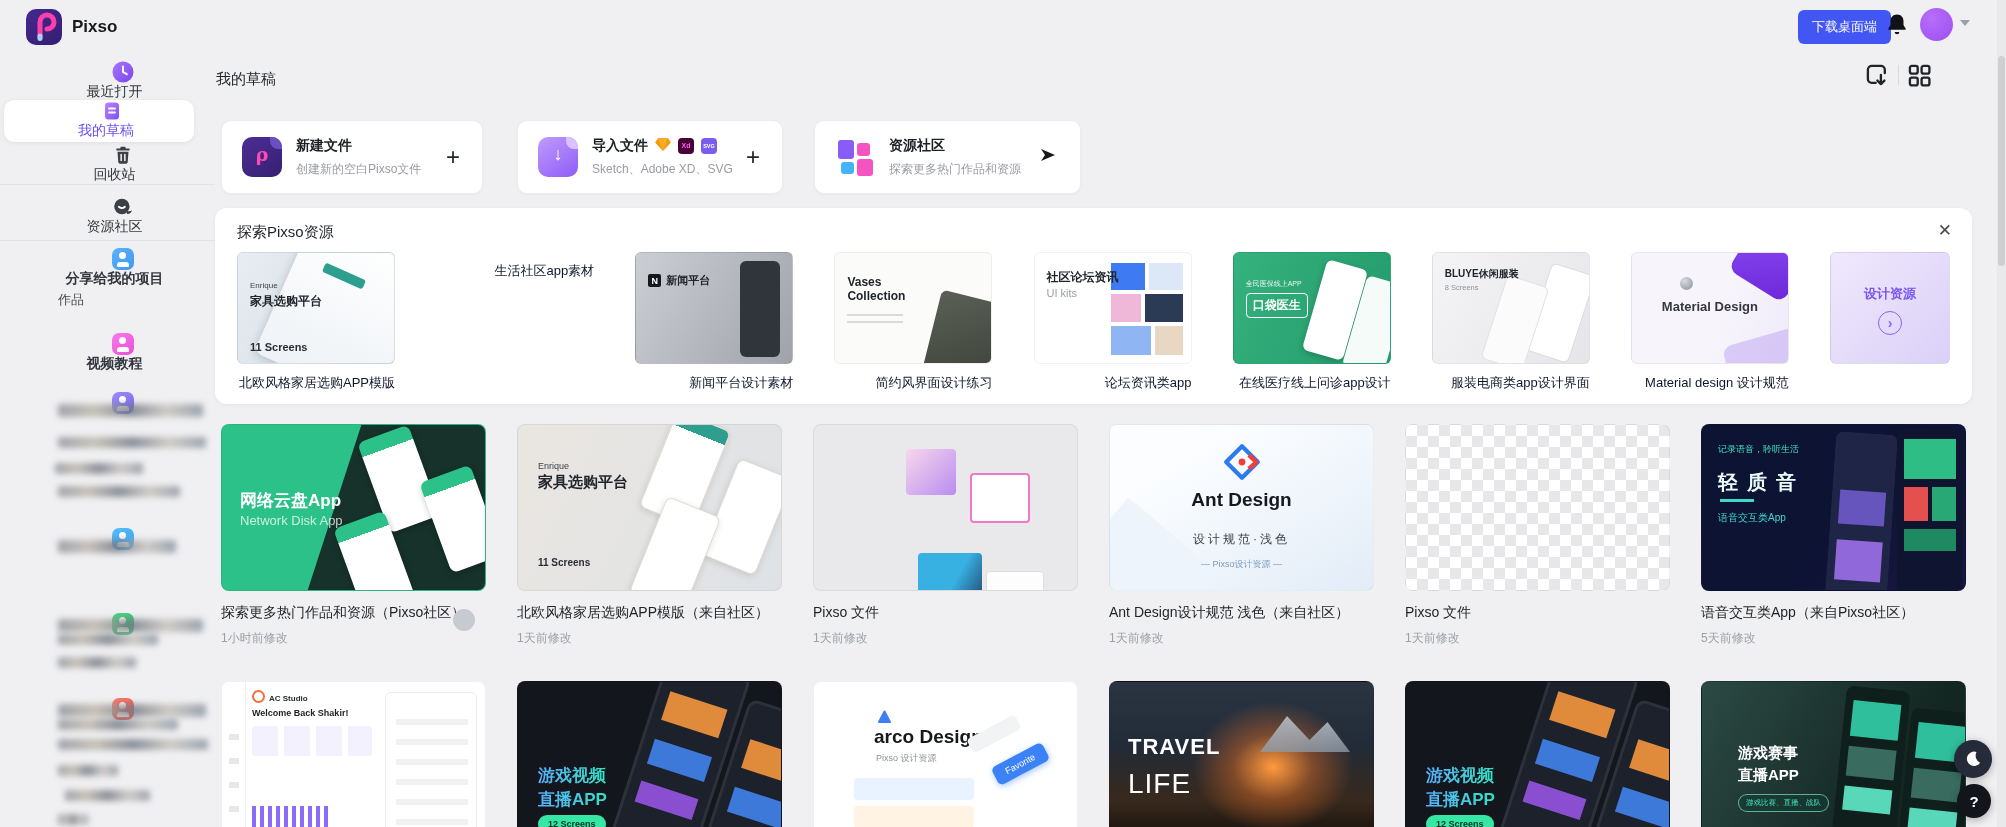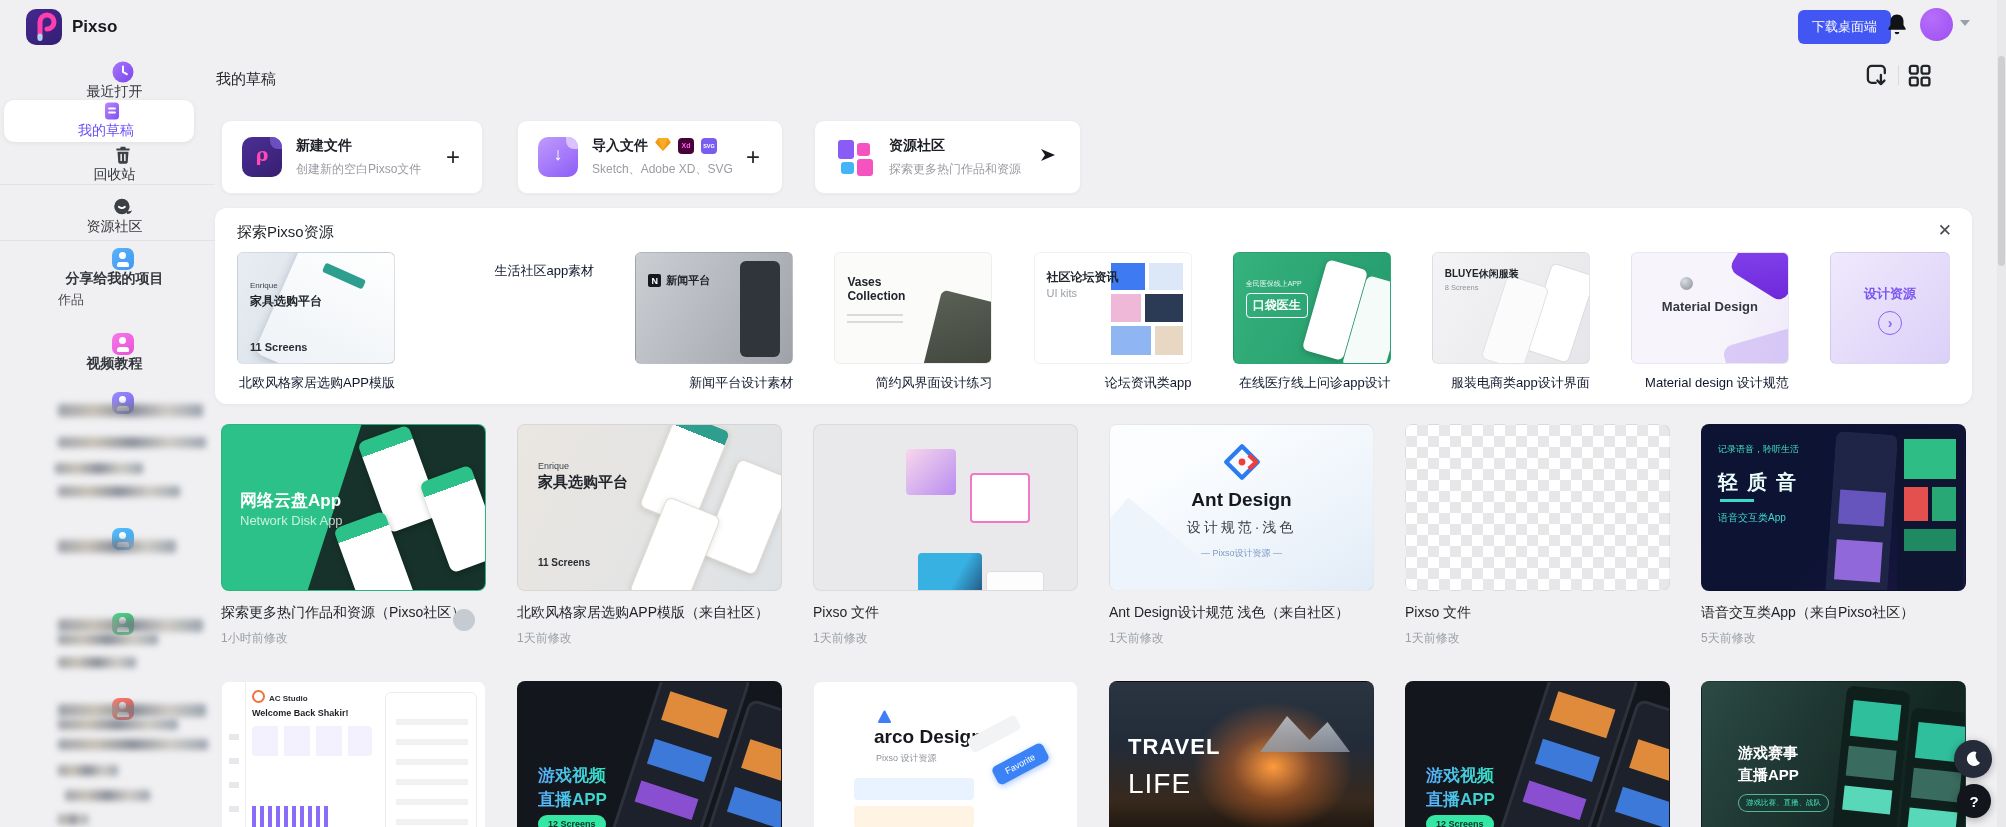--- a/index.html
+++ b/index.html
@@ -213,21 +213,21 @@
   .f-scatter .m3 { left:104px; top:128px; width:64px; height:56px;
     background:linear-gradient(120deg,#37b0e2 55%,#1f3f66); }
   .f-scatter .m4 { left:172px; top:146px; width:58px; height:58px; background:#fdfdfd; border:1px solid #ddd; }
 
   .f-ant { background:linear-gradient(150deg,#fbfdff 25%,#e2ecf7); display:flex; flex-direction:column;
     align-items:center; }
   .f-ant::before { content:""; position:absolute; left:-30px; bottom:-40px; width:110px; height:110px;
     background:#eef4fb; transform:rotate(40deg); }
   .f-ant .alogo { margin-top:18px; z-index:2; }
   .f-ant .fh1 { font-size:19px; font-weight:bold; color:#16181d; margin-top:4px; z-index:2; }
-  .f-ant .fh2 { font-size:14px; color:#3a3e45; letter-spacing:3px; margin-top:8px; z-index:2; }
+  .f-ant .fh2 { font-size:12px; color:#3a3e45; letter-spacing:3px; margin-top:20px; z-index:2; }
   .f-ant .fh3 { font-size:9px; color:#7d9cc2; margin-top:10px; z-index:2; }
 
   .f-checker { background:conic-gradient(#e7e7e9 25%,#fff 0 50%,#e7e7e9 0 75%,#fff 0) 0 0/22px 22px; }
 
   .f-voice { background:linear-gradient(130deg,#0d1333 55%,#1b1646); }
   .f-voice .vp1 { position:absolute; left:128px; top:8px; width:62px; height:180px; background:#10173a;
     border-radius:8px; transform:rotate(4deg);
     background-image:linear-gradient(rgba(255,255,255,.06),rgba(255,255,255,.06)),
       linear-gradient(#5b4ab8,#5b4ab8),linear-gradient(#8a5fd8,#8a5fd8);
     background-size:100% 100%,46px 34px,46px 40px; background-position:0 0,8px 58px,8px 108px;

